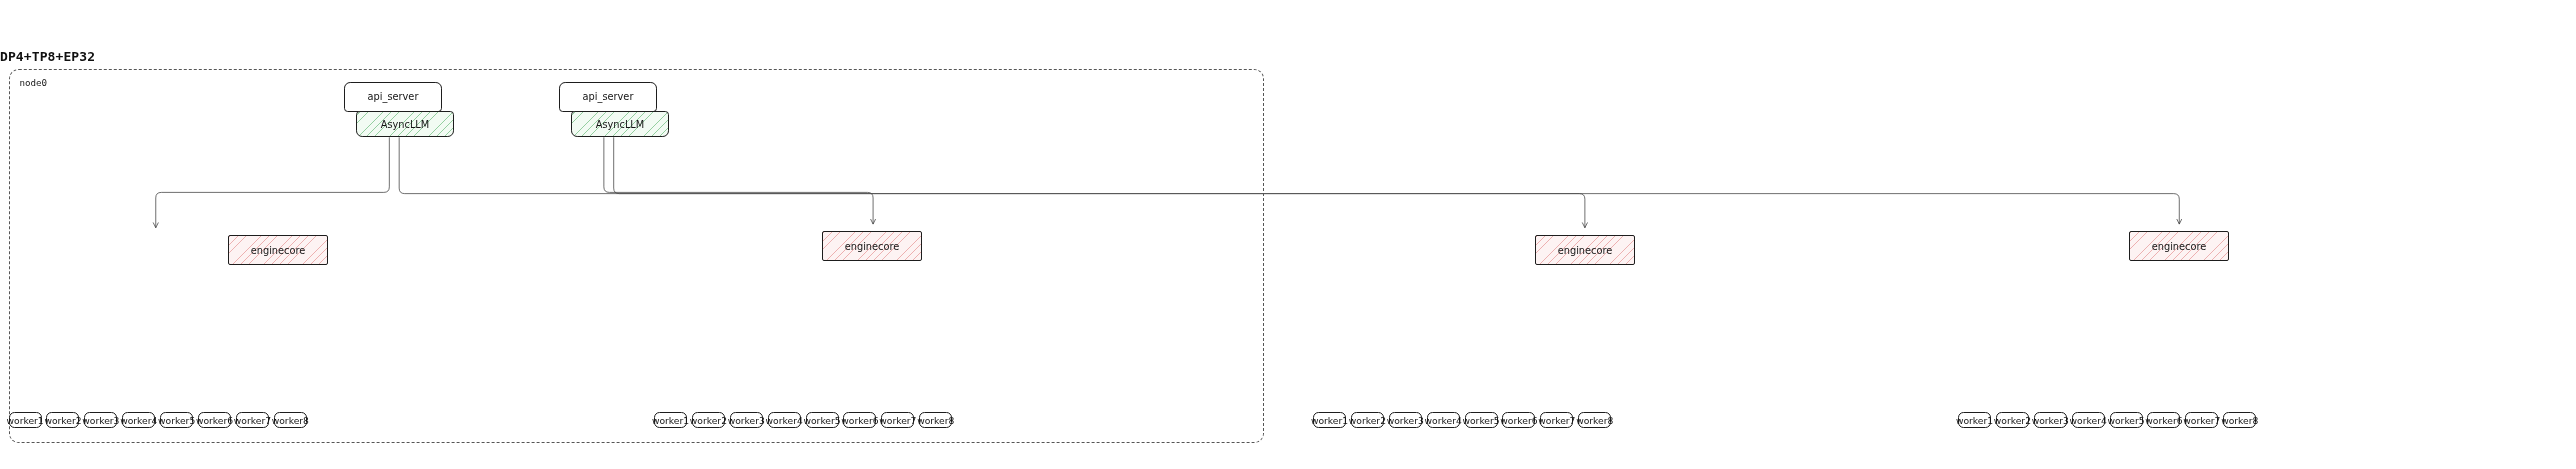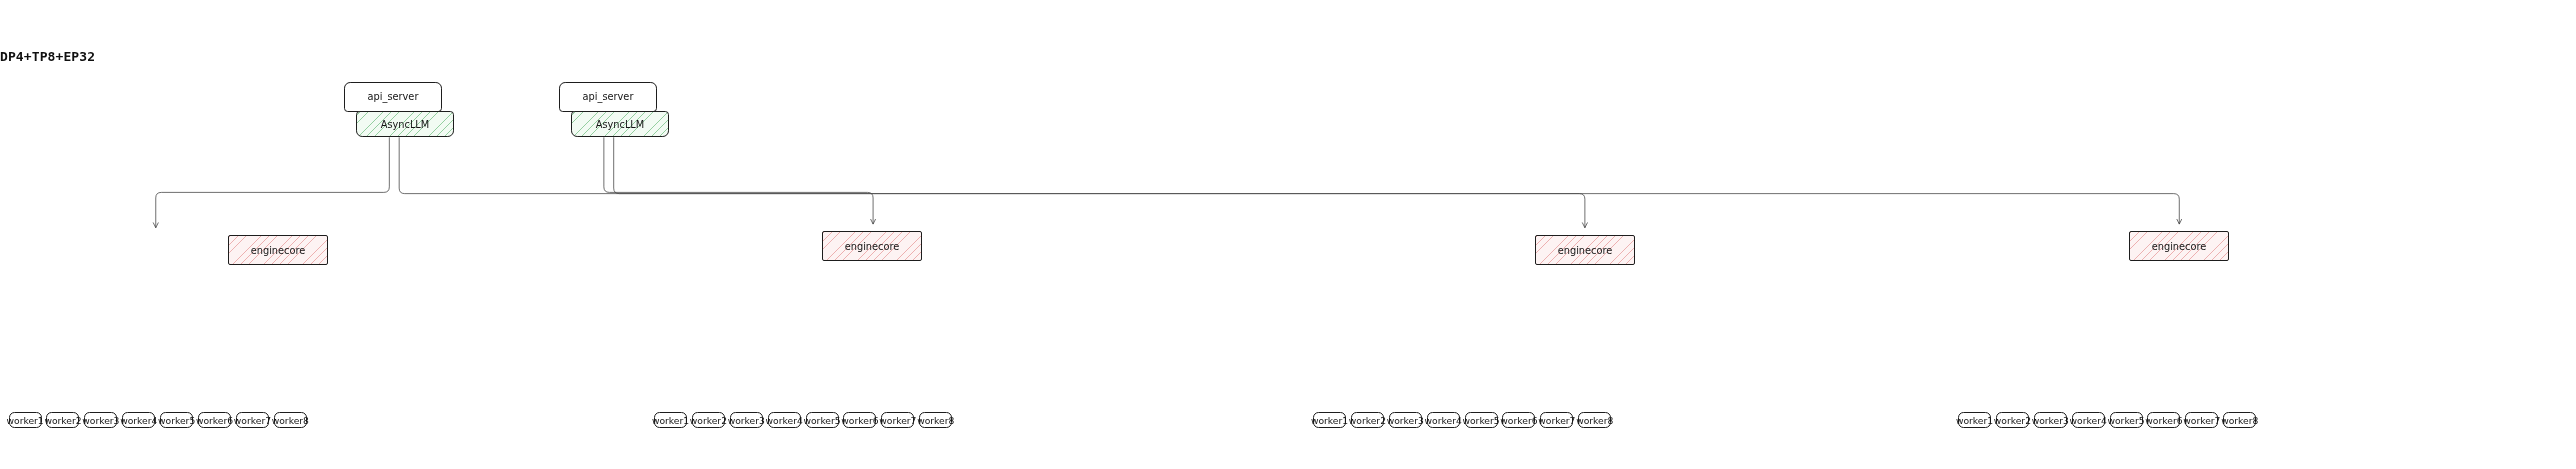--- a/index.html
+++ b/index.html
@@ -119,20 +119,23 @@
       <path d="M 632,224 L 632,304 Q 632,313 623,313 L 261,313 Q 252,313 252,322 L 252,370" marker-end="url(#arrowhead)"></path>
 
       <path d="M 648,224 L 648,306 Q 648,315 657,315 L 2568,315 Q 2577,315 2577,324 L 2577,370" marker-end="url(#arrowhead)"></path>
 
       <path d="M 981,224 L 981,304 Q 981,313 990,313 L 1410,313 Q 1419,313 1419,322 L 1419,364" marker-end="url(#arrowhead)"></path>
 
       <path d="M 997,224 L 997,306 Q 997,315 1006,315 L 3535,315 Q 3544,315 3544,324 L 3544,364" marker-end="url(#arrowhead)"></path>
     </g>
   </svg>
 
+  <div class="node-cluster" style="left:8.6px; top:69px; width:1255px; height:374px;">
+    <div class="node-label">node0</div>
+  </div>
 
   <div class="nodebox api-server" style="left:344px; top:82px; width:98px; height:29.5px;">
     <span>api_server</span>
   </div>
   <div class="nodebox asyncllm" style="left:344px; top:111px; width:98px; height:26.4px;">
     <span>AsyncLLM</span>
   </div>
 
   <div class="nodebox api-server" style="left:559px; top:82px; width:98px; height:29.5px;">
     <span>api_server</span>

